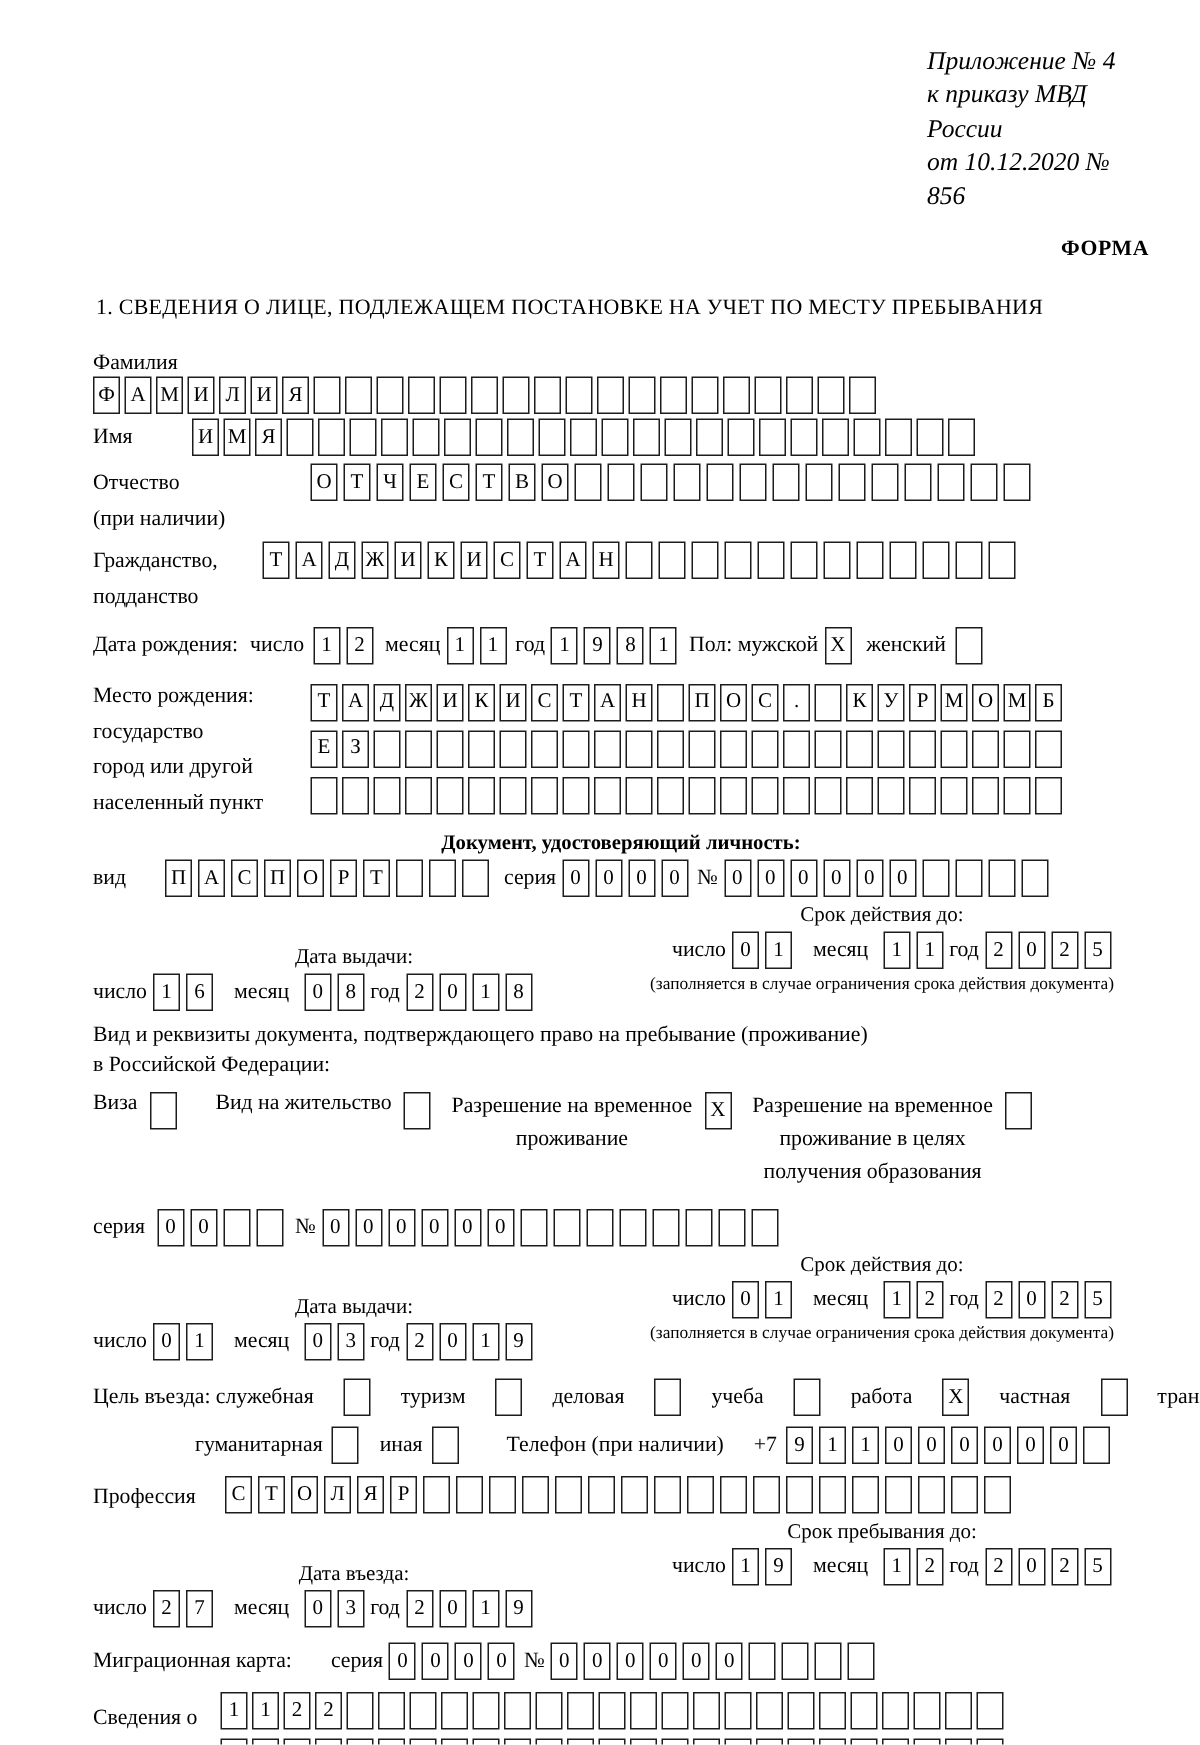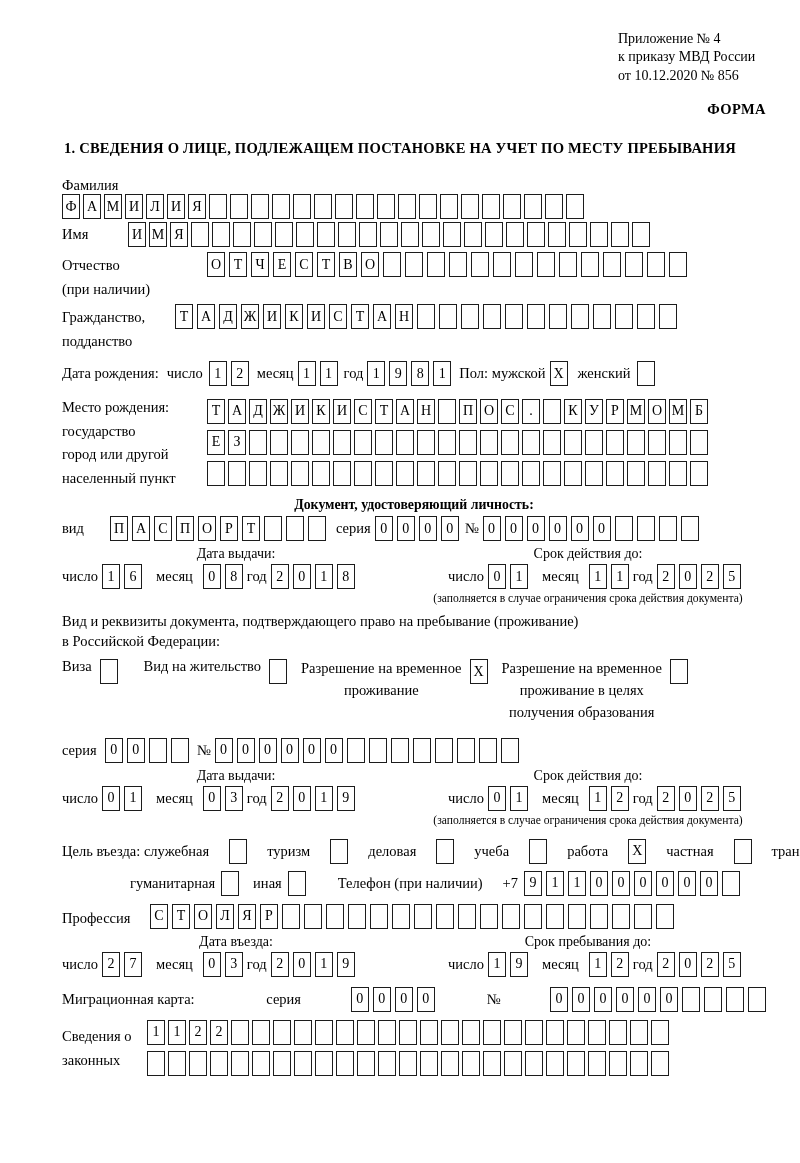--- a/index.html
+++ b/index.html
@@ -5,28 +5,28 @@
   * { box-sizing: border-box; }
   html, body { margin: 0; padding: 0; }
   body {
     width: 800px; height: 1163px;
     background: #ffffff; color: #000;
     font-family: "Liberation Serif", "DejaVu Serif", serif;
     font-size: 14.5px;
   }
   .page { position: relative; width: 800px; height: 1163px; padding: 30px 34px 0 62px; overflow: hidden; }
 
-  .hdr { margin-left: 556px; font-size: 14px; line-height: 1.32; }
+  .hdr { margin-left: 556px; font-size: 17px; line-height: 1.32; font-style: italic; }
   .hdr2 { margin-top: 5px; }
   .form-label { text-align: right; font-weight: bold; margin-top: 16px; font-size: 14.5px; letter-spacing: 0.4px; }
 
   .title { text-align: center; font-weight: bold; font-size: 15.3px; margin-top: 16px; line-height: 1.6; margin-left: -20px; }
   .title .u { display: inline-block; width: 56px; border-bottom: 2.2px solid #3a3a3a; height: 0.95em; margin-left: 10px; }
 
-  .sec1 { font-weight: bold; font-size: 14.6px; margin-top: 22px; margin-left: 2px; letter-spacing: 0.2px; }
+  .sec1 { font-weight: normal; font-size: 14.6px; margin-top: 22px; margin-left: 2px; letter-spacing: 0.2px; }
 
   .frow { display: flex; align-items: flex-start; }
   .inline { display: flex; align-items: center; }
   .cells { display: flex; gap: 4px; flex: 0 0 auto; }
   .cells.g3 { gap: 3px; }
   .cell {
     flex: 0 0 auto; width: 18px; height: 25px;
     border: 1.6px solid #1c1c1c;
     display: flex; align-items: center; justify-content: center;
     font-size: 14px; background: #fff;
@@ -48,28 +48,28 @@
   .ml10 { margin-left: 10px; }
   .ml14 { margin-left: 14px; }
   .ml26 { margin-left: 26px; }
   .mr4  { margin-right: 4px; }
   .mr6  { margin-right: 6px; }
   .mr8  { margin-right: 8px; }
 
   .mt3  { margin-top: 3px; }
   .mt5  { margin-top: 5px; }
   .mt8  { margin-top: 8px; align-items: center; }
-  .mt10 { margin-top: 10px; justify-content: space-between; }
+  .mt10 { margin-top: 10px; }
   .mt14 { margin-top: 14px; }
   .mt16 { margin-top: 16px; flex-direction: column; }
 
   .doc-head { text-align: center; font-weight: bold; font-size: 13.8px; margin-top: 7px; }
 
   .twocol { display: flex; margin-top: 5px; }
-  .col-l { width: 348px; flex: 0 0 auto; }
+  .col-l { width: 348px; flex: 0 0 auto; margin-top: 28px; }
   .col-r { flex: 1; }
   .col-head { text-align: center; font-size: 14px; }
   .date-line { display: flex; align-items: center; gap: 4px; margin-top: 2px; }
   .note { font-size: 11.6px; text-align: center; margin-top: 3px; white-space: nowrap; }
 
   .permits { display: flex; align-items: flex-start; margin-top: 8px; }
   .center-lbl { text-align: center; line-height: 1.5; }
   .pbox { margin-left: 8px; margin-top: 1px; }
 
   .purpose { display: flex; align-items: center; gap: 20px; margin-top: 12px; flex-wrap: nowrap; }

